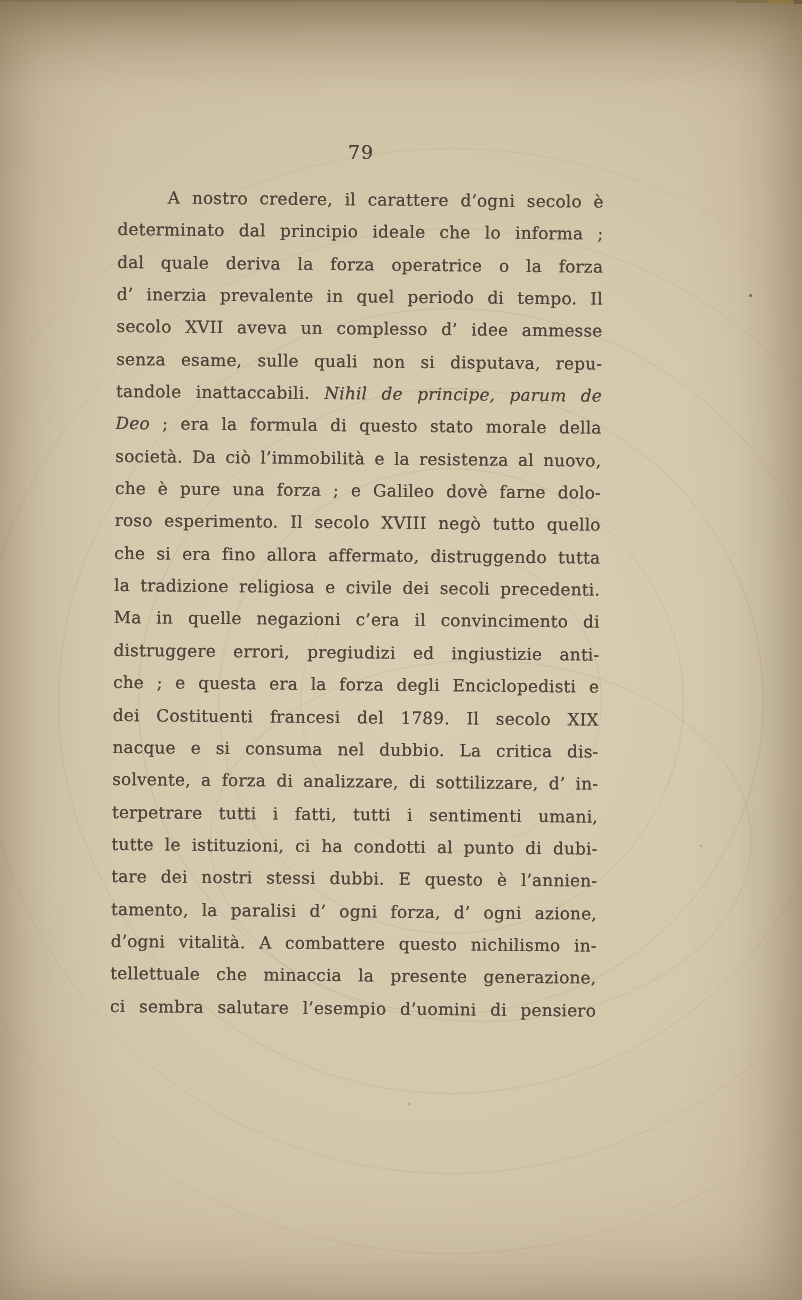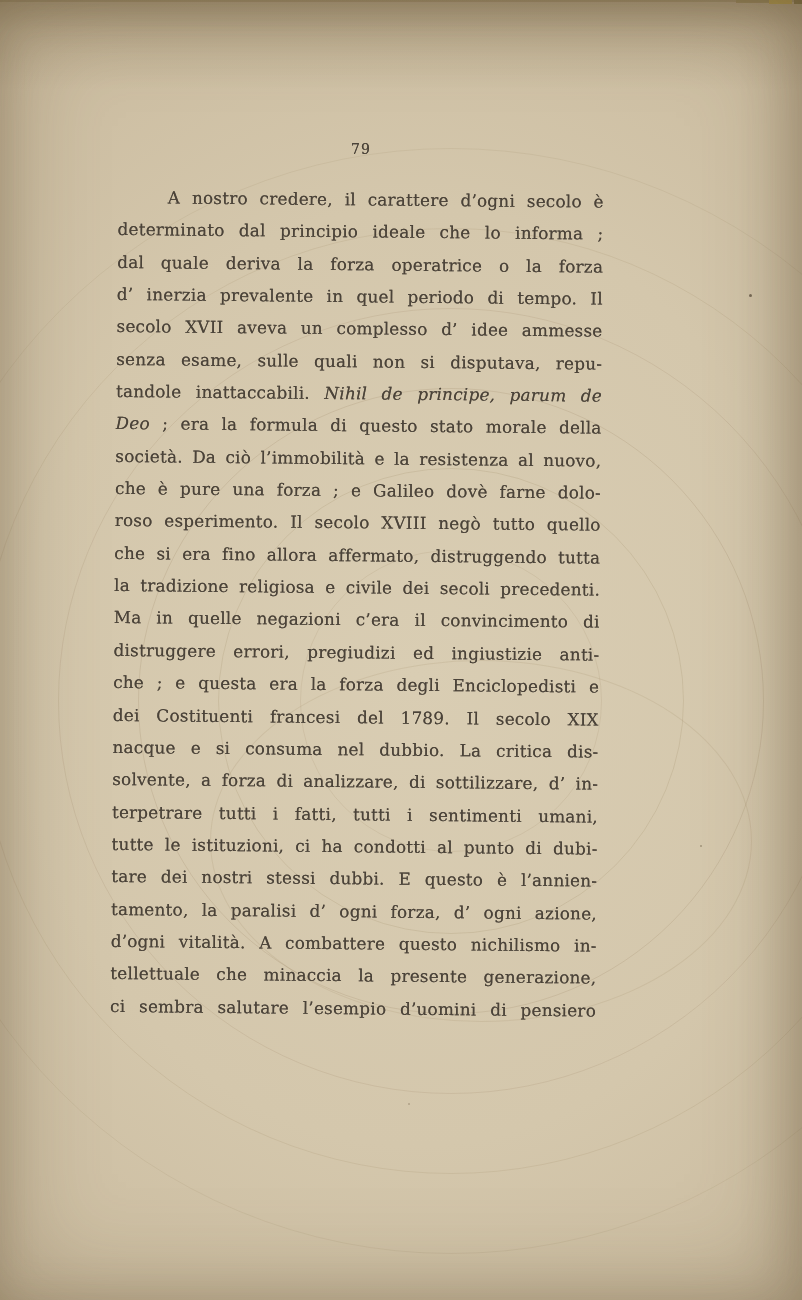--- a/index.html
+++ b/index.html
@@ -25,21 +25,21 @@
       inset 0 14px 40px rgba(96,80,52,.18),
       inset -18px 0 48px rgba(96,80,52,.14);
   }
   
   .ring{position:absolute;border-radius:50%;border:1.5px solid rgba(128,103,66,.13);pointer-events:none;}
   .edge-strip{position:absolute;top:0;pointer-events:none;}
   .speck{position:absolute;border-radius:50%;pointer-events:none;}
   .pagenum{
     position:absolute;left:118px;top:141px;width:486px;
     text-align:center;
-    font-size:14px;color:#4b4339;
+    font-size:19px;color:#4b4339;
     letter-spacing:1px;
     text-shadow:0 0 .5px rgba(75,67,57,.85);
     z-index:2;
   }
   .textblock{
     position:absolute;left:118px;top:181px;width:486px;
     transform:rotate(0.55deg);
     transform-origin:top left;
     color:#4b4339;
     font-size:16.8px;

